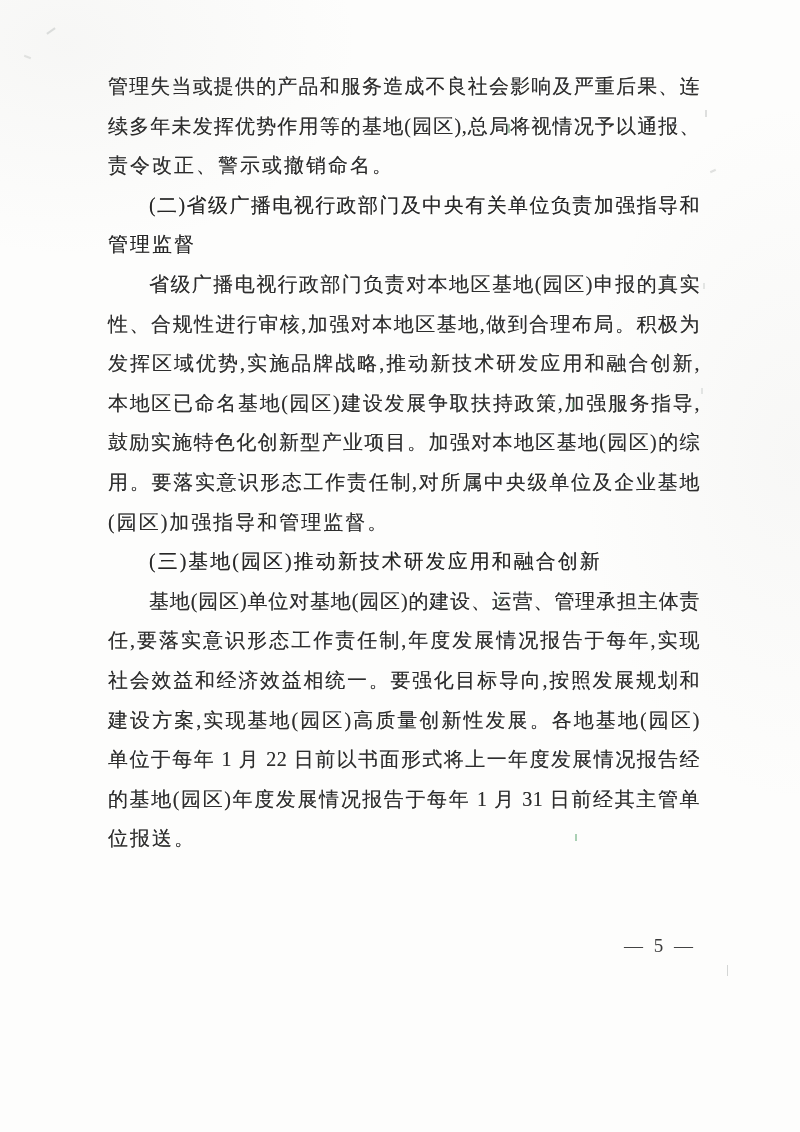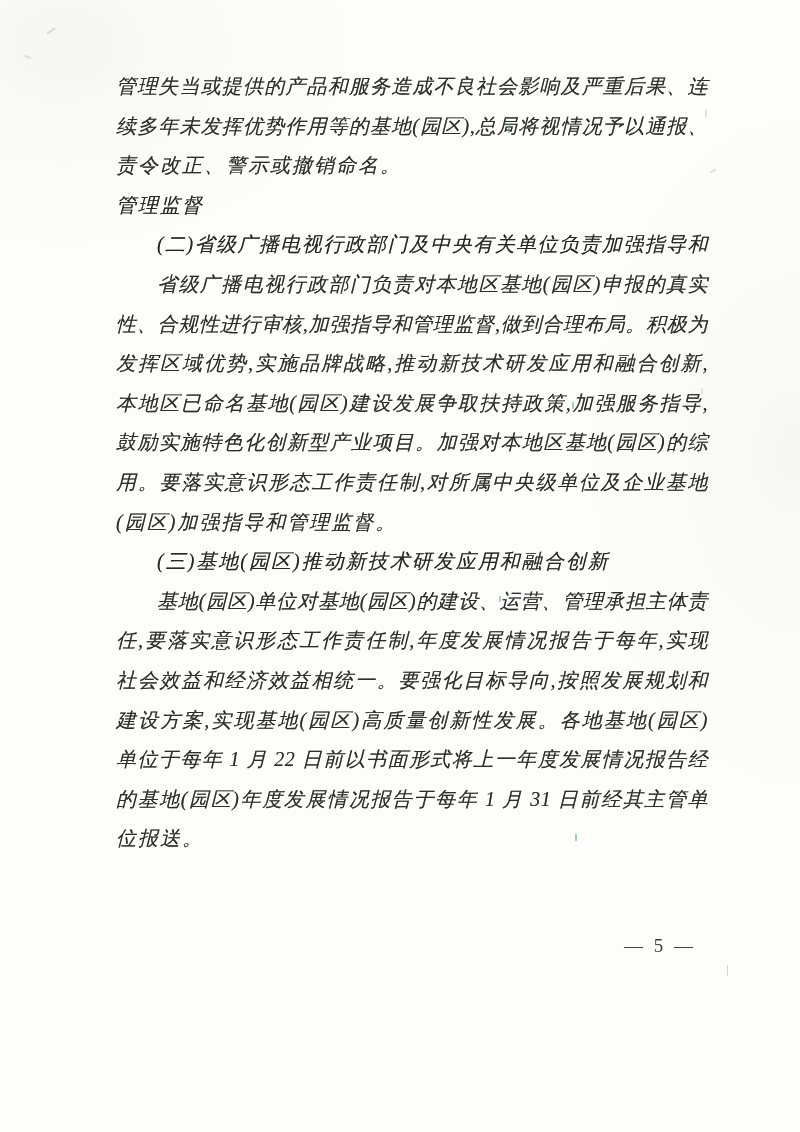--- a/index.html
+++ b/index.html
@@ -16,21 +16,21 @@
   .page::before{
     content:"";
     position:absolute;inset:0;
     background:
       radial-gradient(420px 300px at 8% 4%, rgba(190,190,186,0.10), rgba(0,0,0,0) 70%),
       radial-gradient(300px 500px at 99% 40%, rgba(180,180,176,0.08), rgba(0,0,0,0) 70%);
     pointer-events:none;
   }
   .text-block{
     position:absolute;
-    left:116px;top:67px;width:592px;font-style:italic;
+    left:108px;top:67px;width:592px;
   }
   .line{
     height:39.6px;
     line-height:39.6px;
     font-size:20px;
     letter-spacing:0.5px;
     white-space:nowrap;
     color:#2d2d2d;
     text-shadow:0 0 0.4px rgba(45,45,45,0.55);
   }
@@ -62,24 +62,24 @@
 </style>
 </head>
 <body>
 
 <div class="page">
 
   <div class="text-block">
     <div class="line justify">管理失当或提供的产品和服务造成不良社会影响及严重后果、连</div>
     <div class="line justify">续多年未发挥优势作用等的基地(园区),总局将视情况予以通报、</div>
     <div class="line natural">责令改正、警示或撤销命名。</div>
+    <div class="line justify indent heading">(二)省级广播电视行政部门及中央有关单位负责加强指导和</div>
     <div class="line natural heading">管理监督</div>
-    <div class="line justify indent heading">(二)省级广播电视行政部门及中央有关单位负责加强指导和</div>
     <div class="line justify indent">省级广播电视行政部门负责对本地区基地(园区)申报的真实</div>
-    <div class="line justify">性、合规性进行审核,加强指导和管理监督,做到合理布局。积极为</div>
+    <div class="line justify">性、合规性进行审核,加强对本地区基地,做到合理布局。积极为</div>
     <div class="line justify">发挥区域优势,实施品牌战略,推动新技术研发应用和融合创新,</div>
     <div class="line justify">本地区已命名基地(园区)建设发展争取扶持政策,加强服务指导,</div>
     <div class="line justify">鼓励实施特色化创新型产业项目。加强对本地区基地(园区)的综</div>
     <div class="line justify">用。要落实意识形态工作责任制,对所属中央级单位及企业基地</div>
     <div class="line natural">(园区)加强指导和管理监督。</div>
     <div class="line natural indent heading">(三)基地(园区)推动新技术研发应用和融合创新</div>
     <div class="line justify indent">基地(园区)单位对基地(园区)的建设、运营、管理承担主体责</div>
     <div class="line justify">任,要落实意识形态工作责任制,年度发展情况报告于每年,实现</div>
     <div class="line justify">社会效益和经济效益相统一。要强化目标导向,按照发展规划和</div>
     <div class="line justify">建设方案,实现基地(园区)高质量创新性发展。各地基地(园区)</div>

